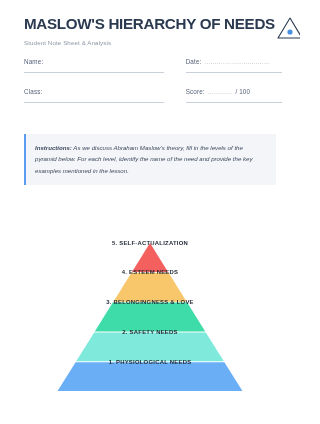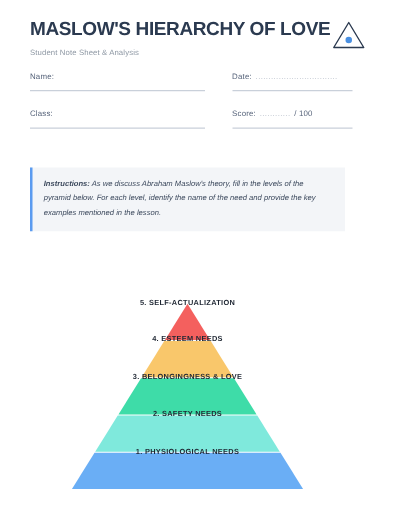--- a/index.html
+++ b/index.html
@@ -146,21 +146,21 @@
     white-space: nowrap;
   }
 </style>
 </head>
 <body>
 
 <div class="page">
 
   <div class="header">
     <div class="header-text">
-      <div class="title">MASLOW'S HIERARCHY OF LOVE</div>
+      <div class="title">MASLOW'S HIERARCHY OF NEEDS</div>
       <div class="subtitle">Student Note Sheet &amp; Analysis</div>
     </div>
     <span class="logo">
       <svg width="30" height="28" viewBox="0 0 30 28">
         <polygon points="15,4 27,24 3,24" fill="none" stroke="#2b3a50" stroke-width="1.1" stroke-linejoin="round"></polygon>
         <circle cx="15" cy="18" r="2.6" fill="#4a90e2"></circle>
       </svg>
     </span>
   </div>
 

